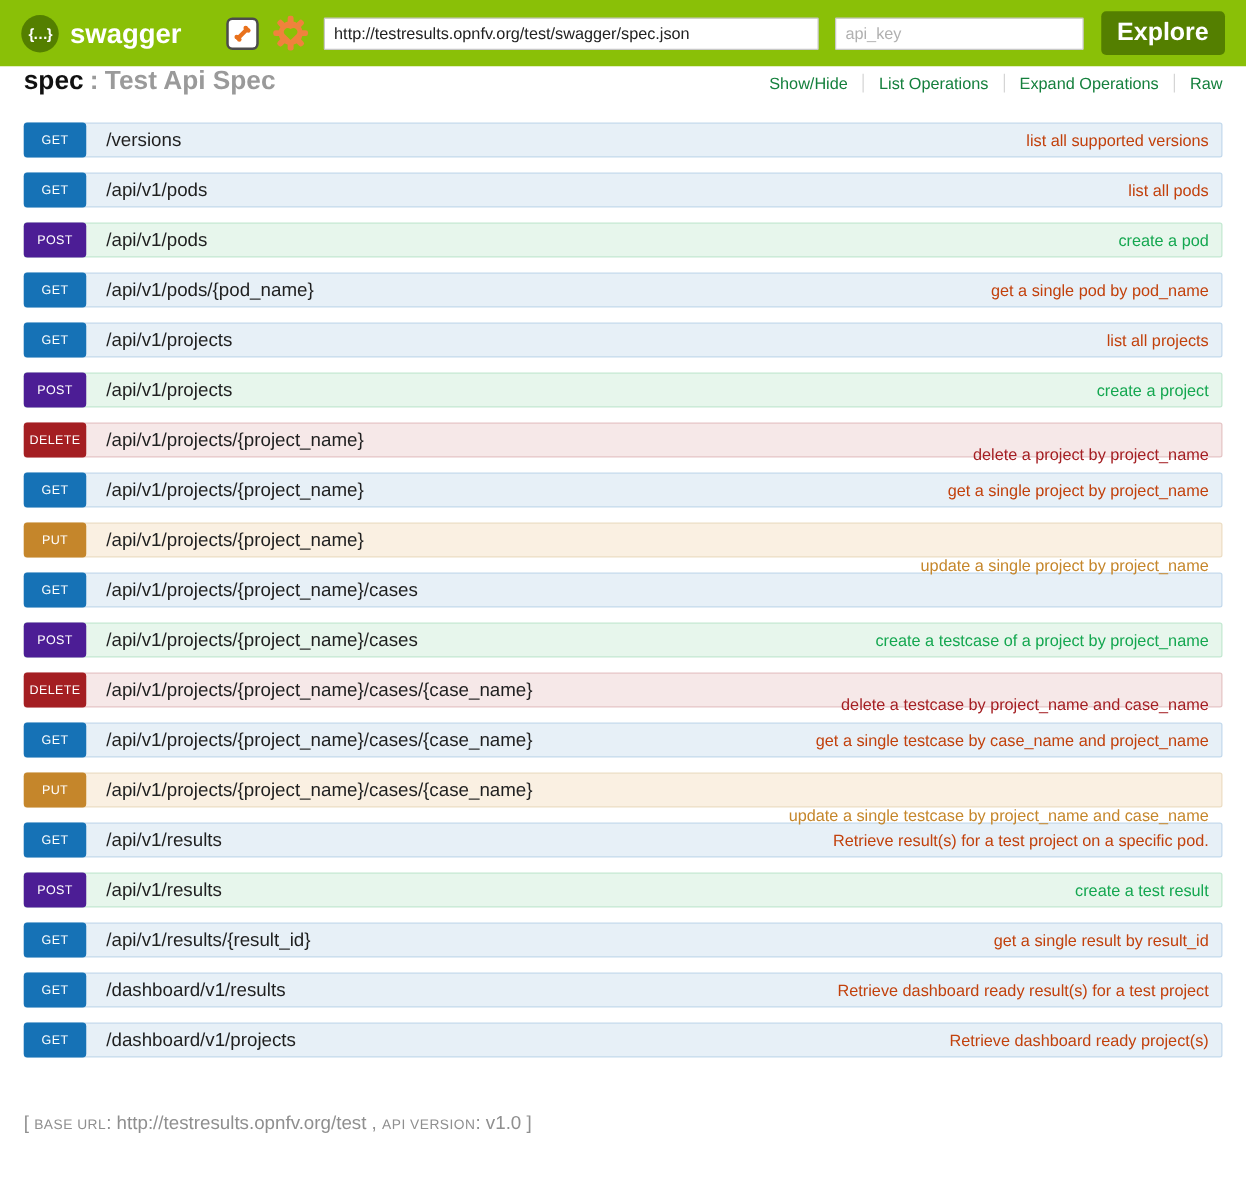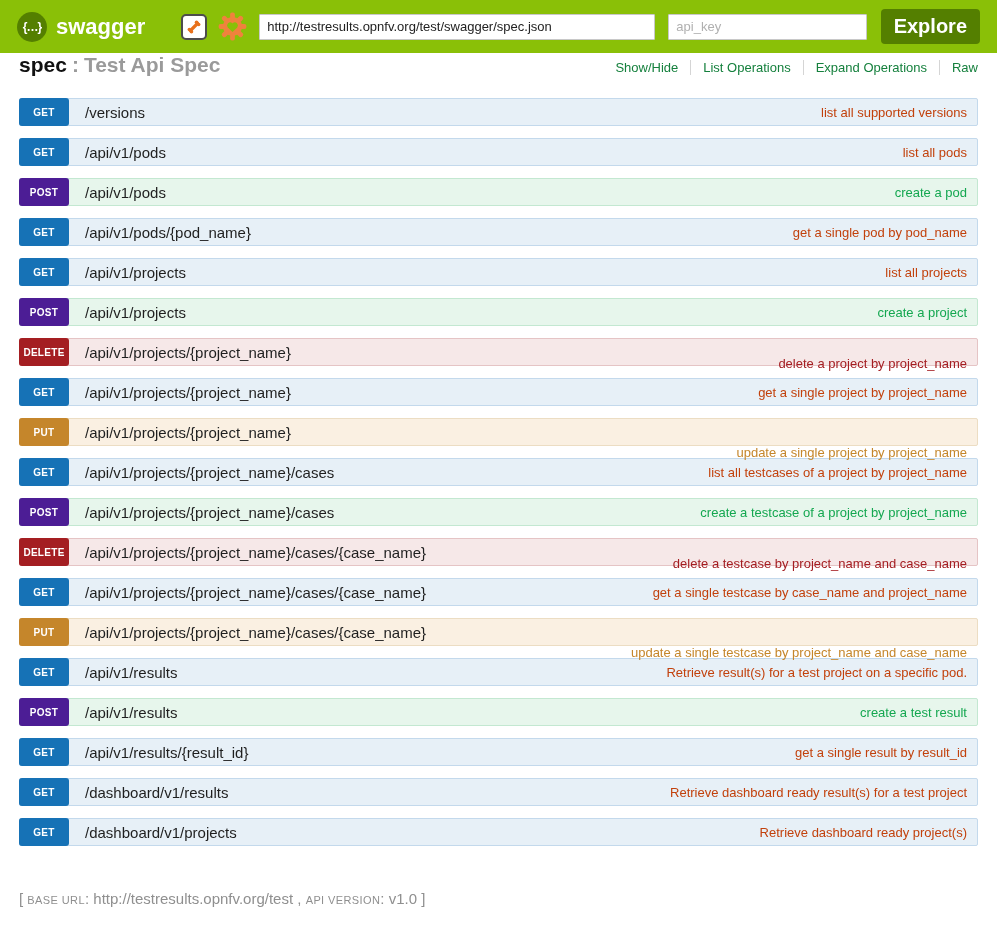--- a/index.html
+++ b/index.html
@@ -121,21 +121,21 @@
     cursor: pointer;
   }
   .badge {
     width: 50px;
     height: 28px;
     margin: -1px 0 -1px -1px;
     flex: none;
     border-radius: 3px;
     color: #fff;
     font-size: 10px;
-    font-weight: bold;
+    font-weight: normal;
     text-transform: uppercase;
     display: flex; align-items: center; justify-content: center;
     letter-spacing: 0.3px;
   }
   .path {
     margin-left: 16px;
     font-size: 15px;
     color: #1f1f1f;
     text-decoration: none;
     white-space: nowrap;
@@ -269,21 +269,20 @@
       <a class="summary">get a single project by project_name</a>
     </li>
       <li class="endpoint m-put">
       <span class="badge">PUT</span>
       <a class="path">/api/v1/projects/{project_name}</a>
       <a class="summary">update a single project by project_name</a>
     </li>
       <li class="endpoint m-get">
       <span class="badge">GET</span>
       <a class="path">/api/v1/projects/{project_name}/cases</a>
-      <a class="summary">list all testcases of a project by project_name</a>
     </li>
       <li class="endpoint m-post">
       <span class="badge">POST</span>
       <a class="path">/api/v1/projects/{project_name}/cases</a>
       <a class="summary">create a testcase of a project by project_name</a>
     </li>
       <li class="endpoint m-delete">
       <span class="badge">DELETE</span>
       <a class="path">/api/v1/projects/{project_name}/cases/{case_name}</a>
       <a class="summary">delete a testcase by project_name and case_name</a>

